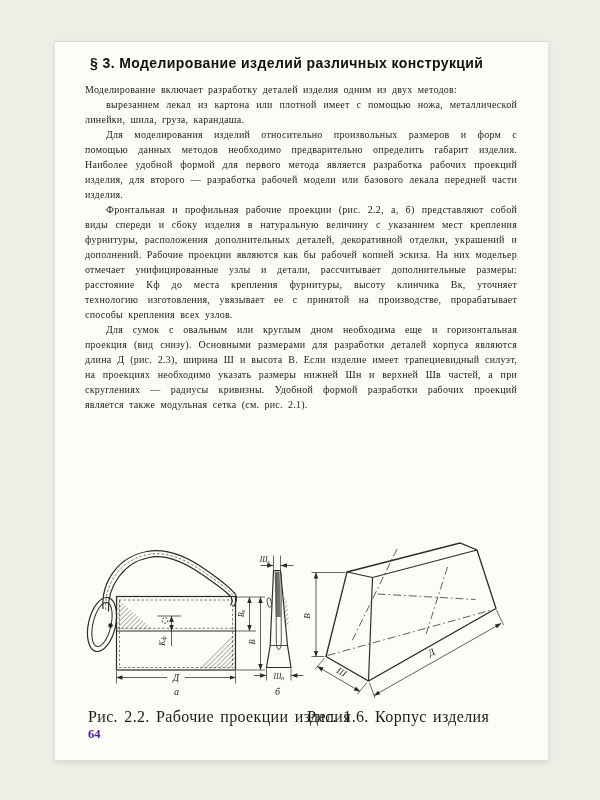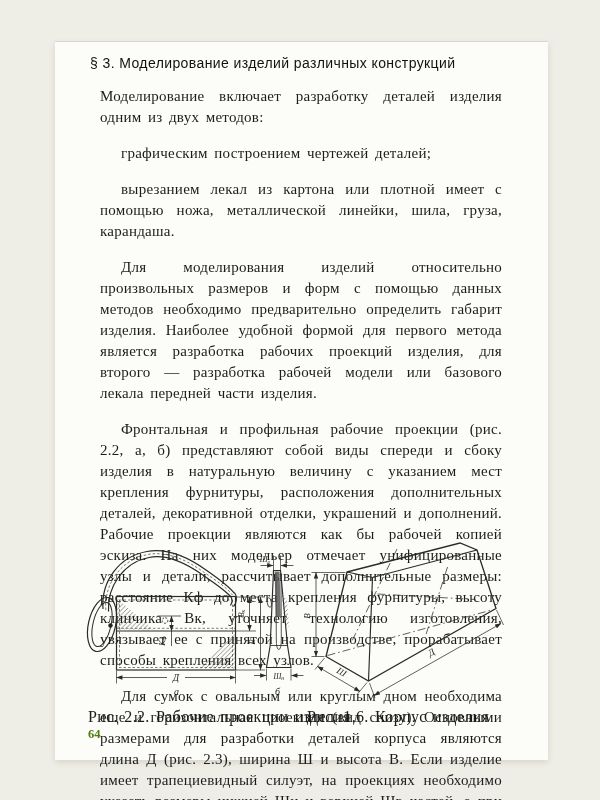--- a/index.html
+++ b/index.html
@@ -13,55 +13,54 @@
     background:#fcfcf8;
     box-shadow:0 -1px 0 #d9d8d0, 0 2px 6px rgba(95,90,70,.18);
   }
   .content{
     position:absolute;left:30px;top:13px;width:432px;
     color:#1c1c1c;
   }
   h1.section-title{
     margin:0 0 11px 5px;
     font-family:"Liberation Sans", sans-serif;
-    font-weight:normal;font-size:14px;letter-spacing:.4px;
+    font-weight:bold;font-size:14px;letter-spacing:.4px;
     color:#111;white-space:nowrap;
   }
   p.body-par{
-    margin:15px;
-    font-size:15px;line-height:21px;
+    margin:0;
+    font-size:10px;line-height:15px;
     text-align:justify;
     letter-spacing:.25px;word-spacing:2.5px;
     hyphens:auto;-webkit-hyphens:auto;
   }
   p.indent{text-indent:21px;}
   svg.figs{position:absolute;left:0;top:493px;width:493px;height:170px;}
   .caption{
     position:absolute;top:666px;
     font-size:16px;letter-spacing:.35px;word-spacing:2px;
     color:#1c1c1c;white-space:nowrap;
   }
   .caption-left{left:33px;}
   .caption-right{left:252px;}
   .page-number{
     position:absolute;left:33px;top:685px;
-    font-size:12.5px;font-weight:bold;color:#4d7c0f;
+    font-size:12.5px;font-weight:bold;color:#4c1d95;
   }
   .draw{stroke:#2a2a2a;fill:none;}
   text.dim{font-family:"Liberation Serif", serif;font-style:italic;fill:#1c1c1c;}
 </style>
 </head>
 <body>
 
 <div class="book-page">
 
   <div class="content">
     <h1 class="section-title">§ 3. Моделирование изделий различных конструкций</h1>
     <p class="body-par">Моделирование включает разработку деталей изделия одним из двух методов:</p>
-    <p class="body-par indent">графическим построением чертежей деталей;</p>
     <p class="body-par indent">вырезанием лекал из картона или плотной имеет с помощью ножа, металлической линейки, шила, груза, карандаша.</p>
     <p class="body-par indent">Для моделирования изделий относительно произвольных размеров и форм с помощью данных методов необходимо предварительно определить габарит изделия. Наиболее удобной формой для первого метода является разработка рабочих проекций изделия, для второго — разработка рабочей модели или базового лекала передней части изделия.</p>
     <p class="body-par indent">Фронтальная и профильная рабочие проекции (рис. 2.2, а, б) представляют собой виды спереди и сбоку изделия в натуральную величину с указанием мест крепления фурнитуры, расположения дополнительных деталей, декоративной отделки, украшений и дополнений. Рабочие проекции являются как бы рабочей копией эскиза. На них модельер отмечает унифицированные узлы и детали, рассчитывает дополнительные размеры: расстояние Кф до места крепления фурнитуры, высоту клинчика Вк, уточняет технологию изготовления, увязывает ее с принятой на производстве, прорабатывает способы крепления всех узлов.</p>
     <p class="body-par indent">Для сумок с овальным или круглым дном необходима еще и горизонтальная проекция (вид снизу). Основными размерами для разработки деталей корпуса являются длина Д (рис. 2.3), ширина Ш и высота В. Если изделие имеет трапециевидный силуэт, на проекциях необходимо указать размеры нижней Шн и верхней Шв частей, а при скруглениях — радиусы кривизны. Удобной формой разработки рабочих проекций является также модульная сетка (см. рис. 2.1).</p>
   </div>
 
   <svg class="figs" viewBox="55 535 493 170">
     <defs>
       <marker id="ar" viewBox="0 0 10 8" refX="9" refY="4" markerWidth="9" markerHeight="7" orient="auto-start-reverse">
         <path d="M0,0.6 L9.5,4 L0,7.4 Z" fill="#2a2a2a"></path>

